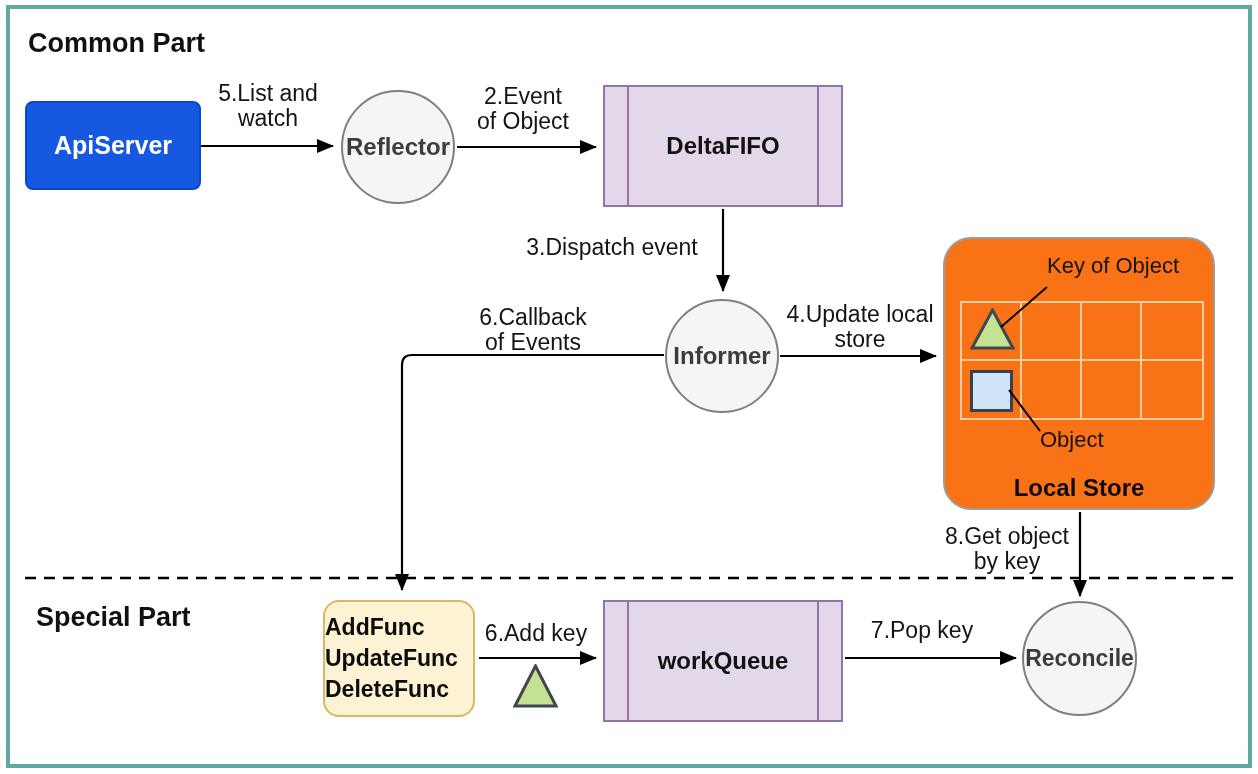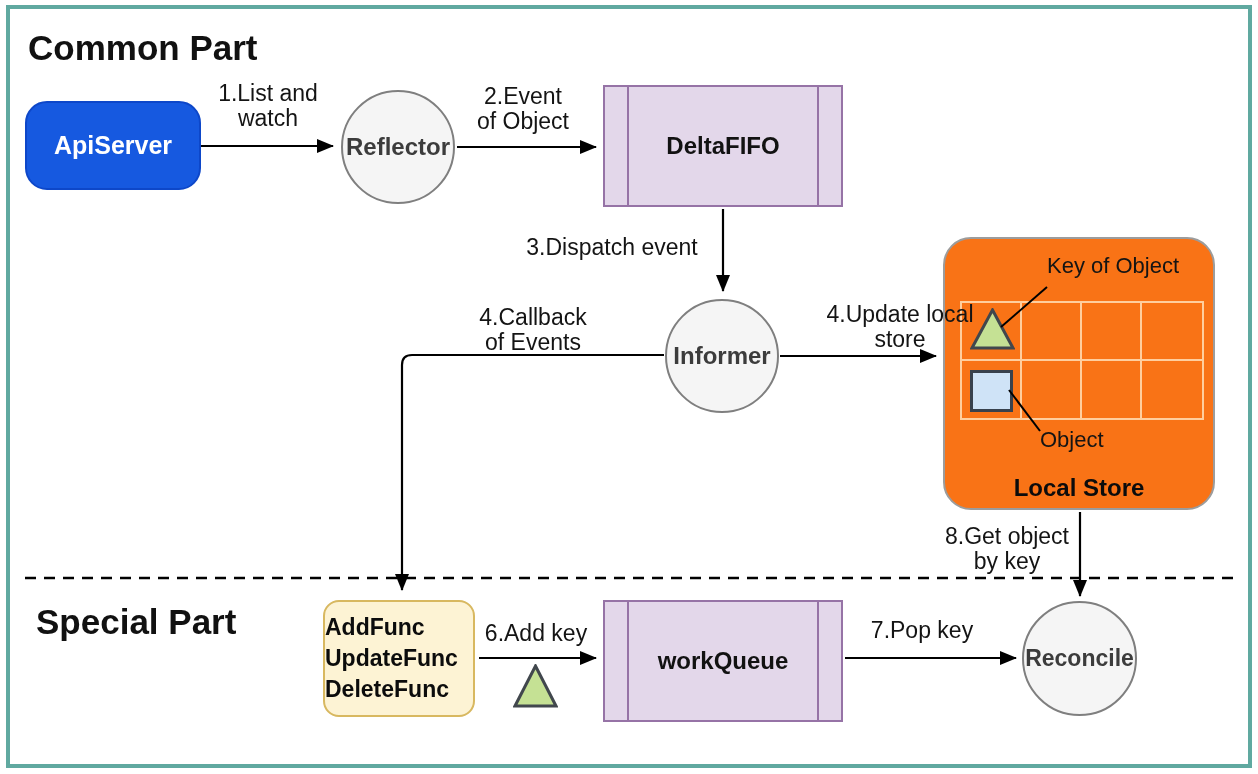--- a/index.html
+++ b/index.html
@@ -1,27 +1,27 @@
 <!DOCTYPE html>
 <html style="--frame: #60a9a0; --apiserver-fill: #1659e0; --apiserver-border: #0d47c9; --circle-fill: #f5f5f5; --circle-border: #7f7f7f; --queue-fill: #e3d7ea; --queue-border: #9673a6; --handlers-fill: #fdf3d4; --handlers-border: #d8b860; --store-border: #9c9c9c; --grid-line: #ffce9e; --key-fill: #c5e194; --key-border: #41474d; --object-fill: #cfe3f7; --object-border: #38414d; --arrow: #000000;"><head>
 <meta charset="utf-8">
 <style>
   html,body{margin:0;padding:0;background:#ffffff;}
   body{width:1258px;height:774px;overflow:hidden;font-family:"Liberation Sans","DejaVu Sans",sans-serif;}
   .stage{position:relative;width:1258px;height:774px;background:#fff;}
   .frame{position:absolute;left:6px;top:5px;right:6px;bottom:6px;border:4px solid var(--frame,#60a9a0);pointer-events:none;}
   .overlay{position:absolute;left:0;top:0;width:1258px;height:774px;z-index:5;pointer-events:none;}
 
-  .section-label{position:absolute;font-weight:bold;font-size:35px;color:#111;z-index:2;}
+  .section-label{position:absolute;font-weight:bold;font-size:27px;color:#111;z-index:2;}
   #common-label{left:28px;top:28px;}
   #special-label{left:36px;top:602px;}
 
   .node{position:absolute;display:flex;align-items:center;justify-content:center;z-index:2;box-sizing:border-box;}
 
-  .apiserver{left:25px;top:101px;width:176px;height:89px;border-radius:22px;
+  .apiserver{left:25px;top:101px;width:176px;height:89px;border-radius:8px;
     background:var(--apiserver-fill,#1659e0);border:2px solid var(--apiserver-border,#0d47c9);
     color:#fff;font-weight:bold;font-size:25px;}
 
   .circle{border-radius:50%;background:var(--circle-fill,#f5f5f5);border:2px solid var(--circle-border,#7f7f7f);
     color:#3c3c3c;font-weight:bold;font-size:24px;}
   #reflector{left:341px;top:90px;width:114px;height:114px;}
   #informer{left:665px;top:299px;width:114px;height:114px;}
   #reconcile{left:1022px;top:601px;width:115px;height:115px;font-size:23px;}
 
   .queue{background:var(--queue-fill,#e3d7ea);border:2px solid var(--queue-border,#9673a6);
@@ -51,21 +51,21 @@
   .shape{position:absolute;z-index:3;}
   #store-key-icon{left:25px;top:69px;width:45px;height:42px;}
   #store-object-icon{left:25px;top:131px;width:43px;height:42px;background:var(--object-fill,#cfe3f7);border:3px solid var(--object-border,#38414d);box-sizing:border-box;}
   #key-icon-bottom{left:513px;top:664px;width:45px;height:44px;z-index:4;}
 
   .edge-label{position:absolute;z-index:6;text-align:center;font-size:23px;line-height:25px;
     color:#141414;white-space:pre-line;}
   #lbl-e1{left:193px;top:81px;width:150px;}
   #lbl-e2{left:448px;top:84px;width:150px;}
   #lbl-e3{left:502px;top:235px;width:220px;}
-  #lbl-e4{left:780px;top:302px;width:160px;margin-left:40px;}
+  #lbl-e4{left:780px;top:302px;width:160px;}
   #lbl-e5{left:458px;top:305px;width:150px;}
   #lbl-e6{left:466px;top:621px;width:140px;}
   #lbl-e7{left:852px;top:618px;width:140px;}
   #lbl-e8{left:932px;top:524px;width:150px;}
 </style>
 </head>
 <body>
 
 <div class="stage">
   <div class="frame"></div>
@@ -133,26 +133,26 @@
       <path d="M664,355 L412,355 Q402,355 402,365 L402,590" marker-end="url(#arr)"></path>
       <path d="M479,658 L596,658" marker-end="url(#arr)"></path>
       <path d="M845,658 L1016,658" marker-end="url(#arr)"></path>
       <path d="M1080,512 L1080,596" marker-end="url(#arr)"></path>
       <path d="M1047,287 L1001,327" stroke-width="2"></path>
       <path d="M1009,390 L1040,431" stroke-width="2"></path>
       <path d="M25,578 L1233,578" stroke-width="2.5" stroke-dasharray="11,8"></path>
     </g>
   </svg>
 
-  <div class="edge-label" id="lbl-e1">1.List and
+  <div class="edge-label" id="lbl-e1">5.List and
 watch</div>
   <div class="edge-label" id="lbl-e2">2.Event
 of Object</div>
   <div class="edge-label" id="lbl-e3">3.Dispatch event</div>
   <div class="edge-label" id="lbl-e4">4.Update local
 store</div>
-  <div class="edge-label" id="lbl-e5">4.Callback
+  <div class="edge-label" id="lbl-e5">6.Callback
 of Events</div>
   <div class="edge-label" id="lbl-e6">6.Add key</div>
   <div class="edge-label" id="lbl-e7">7.Pop key</div>
   <div class="edge-label" id="lbl-e8">8.Get object
 by key</div>
 </div>
 
 </body></html>

